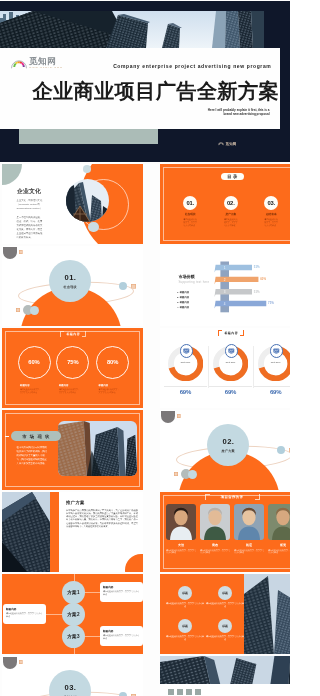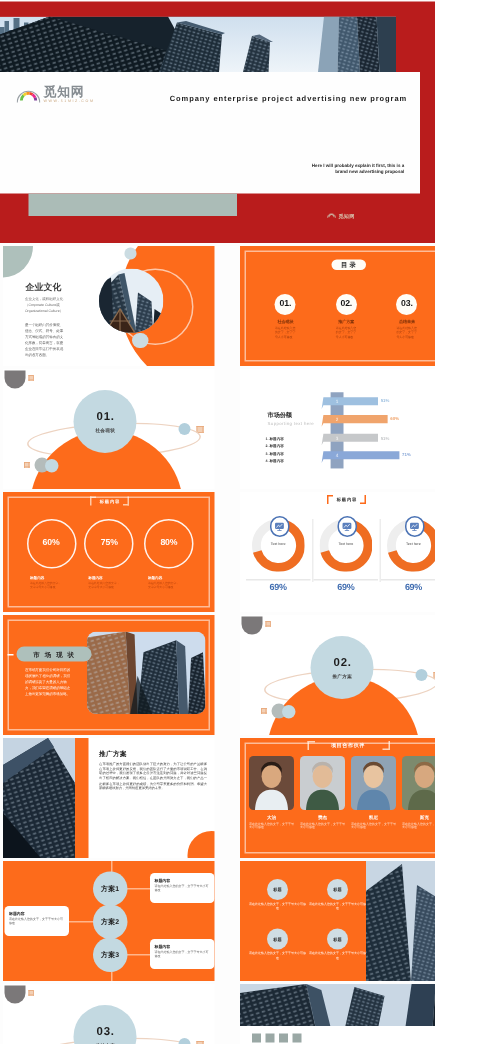--- a/index.html
+++ b/index.html
@@ -2,21 +2,21 @@
 <html><head>
 <meta charset="utf-8">
 <style>
   html,body{margin:0;padding:0;}
   body{width:290px;height:696px;background:#ffffff;
        font-family:"Liberation Sans",sans-serif;overflow:hidden;}
   .page{position:relative;width:290px;height:696px;background:#fdfdfd;}
   .slide{position:absolute;overflow:hidden;background:#fff;box-sizing:border-box;}
 
   
-  #s-title{left:0;top:1px;width:290px;height:161px;background:#b91c1c;}
+  #s-title{left:0;top:1px;width:290px;height:161px;background:#0f172a;}
   #s-title .hero{position:absolute;left:0;top:10px;width:264px;height:37px;overflow:hidden;}
   #s-title .card{position:absolute;left:0;top:47px;width:280px;height:81px;background:#fefefe;}
   #s-title .eyebrow{position:absolute;right:8.6px;top:15.4px;font-size:5px;font-weight:bold;
      letter-spacing:0.62px;color:#1d1d1d;white-space:nowrap;}
   #s-title .maintitle{position:absolute;left:32.4px;top:32.6px;font-size:20.3px;font-weight:bold;
      letter-spacing:0.27px;color:#1b1b1b;white-space:nowrap;line-height:20.3px;}
   #s-title .sub{position:absolute;right:10.5px;top:59.5px;width:64px;text-align:right;
      font-size:3.05px;line-height:4.4px;color:#2b2b2b;font-weight:bold;}
   #s-title .sage{position:absolute;left:19px;top:128px;width:139px;height:15px;background:#abbcb7;}
   #s-title .wm{position:absolute;left:218px;top:140px;}
@@ -254,20 +254,21 @@
             <path d="M10.6,-4.4 A11.5,11.5 0 0,1 11.5,0 L7.6,0 A7.6,7.6 0 0,0 7,-3 Z" fill="#7e3f98"></path>
             <path d="M-15,2.6 A15,15 0 0,1 15,2.6" fill="none" stroke="#9aa0a6" stroke-width="1.5"></path>
           </g>
         </svg>
         <div class="txt">
           <div class="zh" style="font-size:8.6px;letter-spacing:.5px;">觅知网</div>
           <div class="en" style="font-size:2.4px;letter-spacing:1.05px;margin-top:1.4px;">WWW.51MIZ.COM</div>
         </div>
       </div>
       <div class="eyebrow">Company enterprise project advertising new program</div>
+      <div class="maintitle">企业商业项目广告全新方案</div>
       <div class="sub">Here I will probably explain it first, this is a brand new advertising proposal</div>
     </div>
 
     <div class="sage"></div>
 
     <div class="wm logo">
       <svg width="6" height="5" viewBox="0 0 32 26">
         <g transform="translate(16,20)">
           <path d="M-11.5,0 A11.5,11.5 0 0,1 -7.8,-8.5 L-5.2,-5.6 A7.6,7.6 0 0,0 -7.6,0 Z" fill="#c7b9a6"></path>
           <path d="M-7.8,-8.5 A11.5,11.5 0 0,1 -3.2,-11.1 L-2.3,-7.4 A7.6,7.6 0 0,0 -5.2,-5.6 Z" fill="#cfc2ae"></path>

